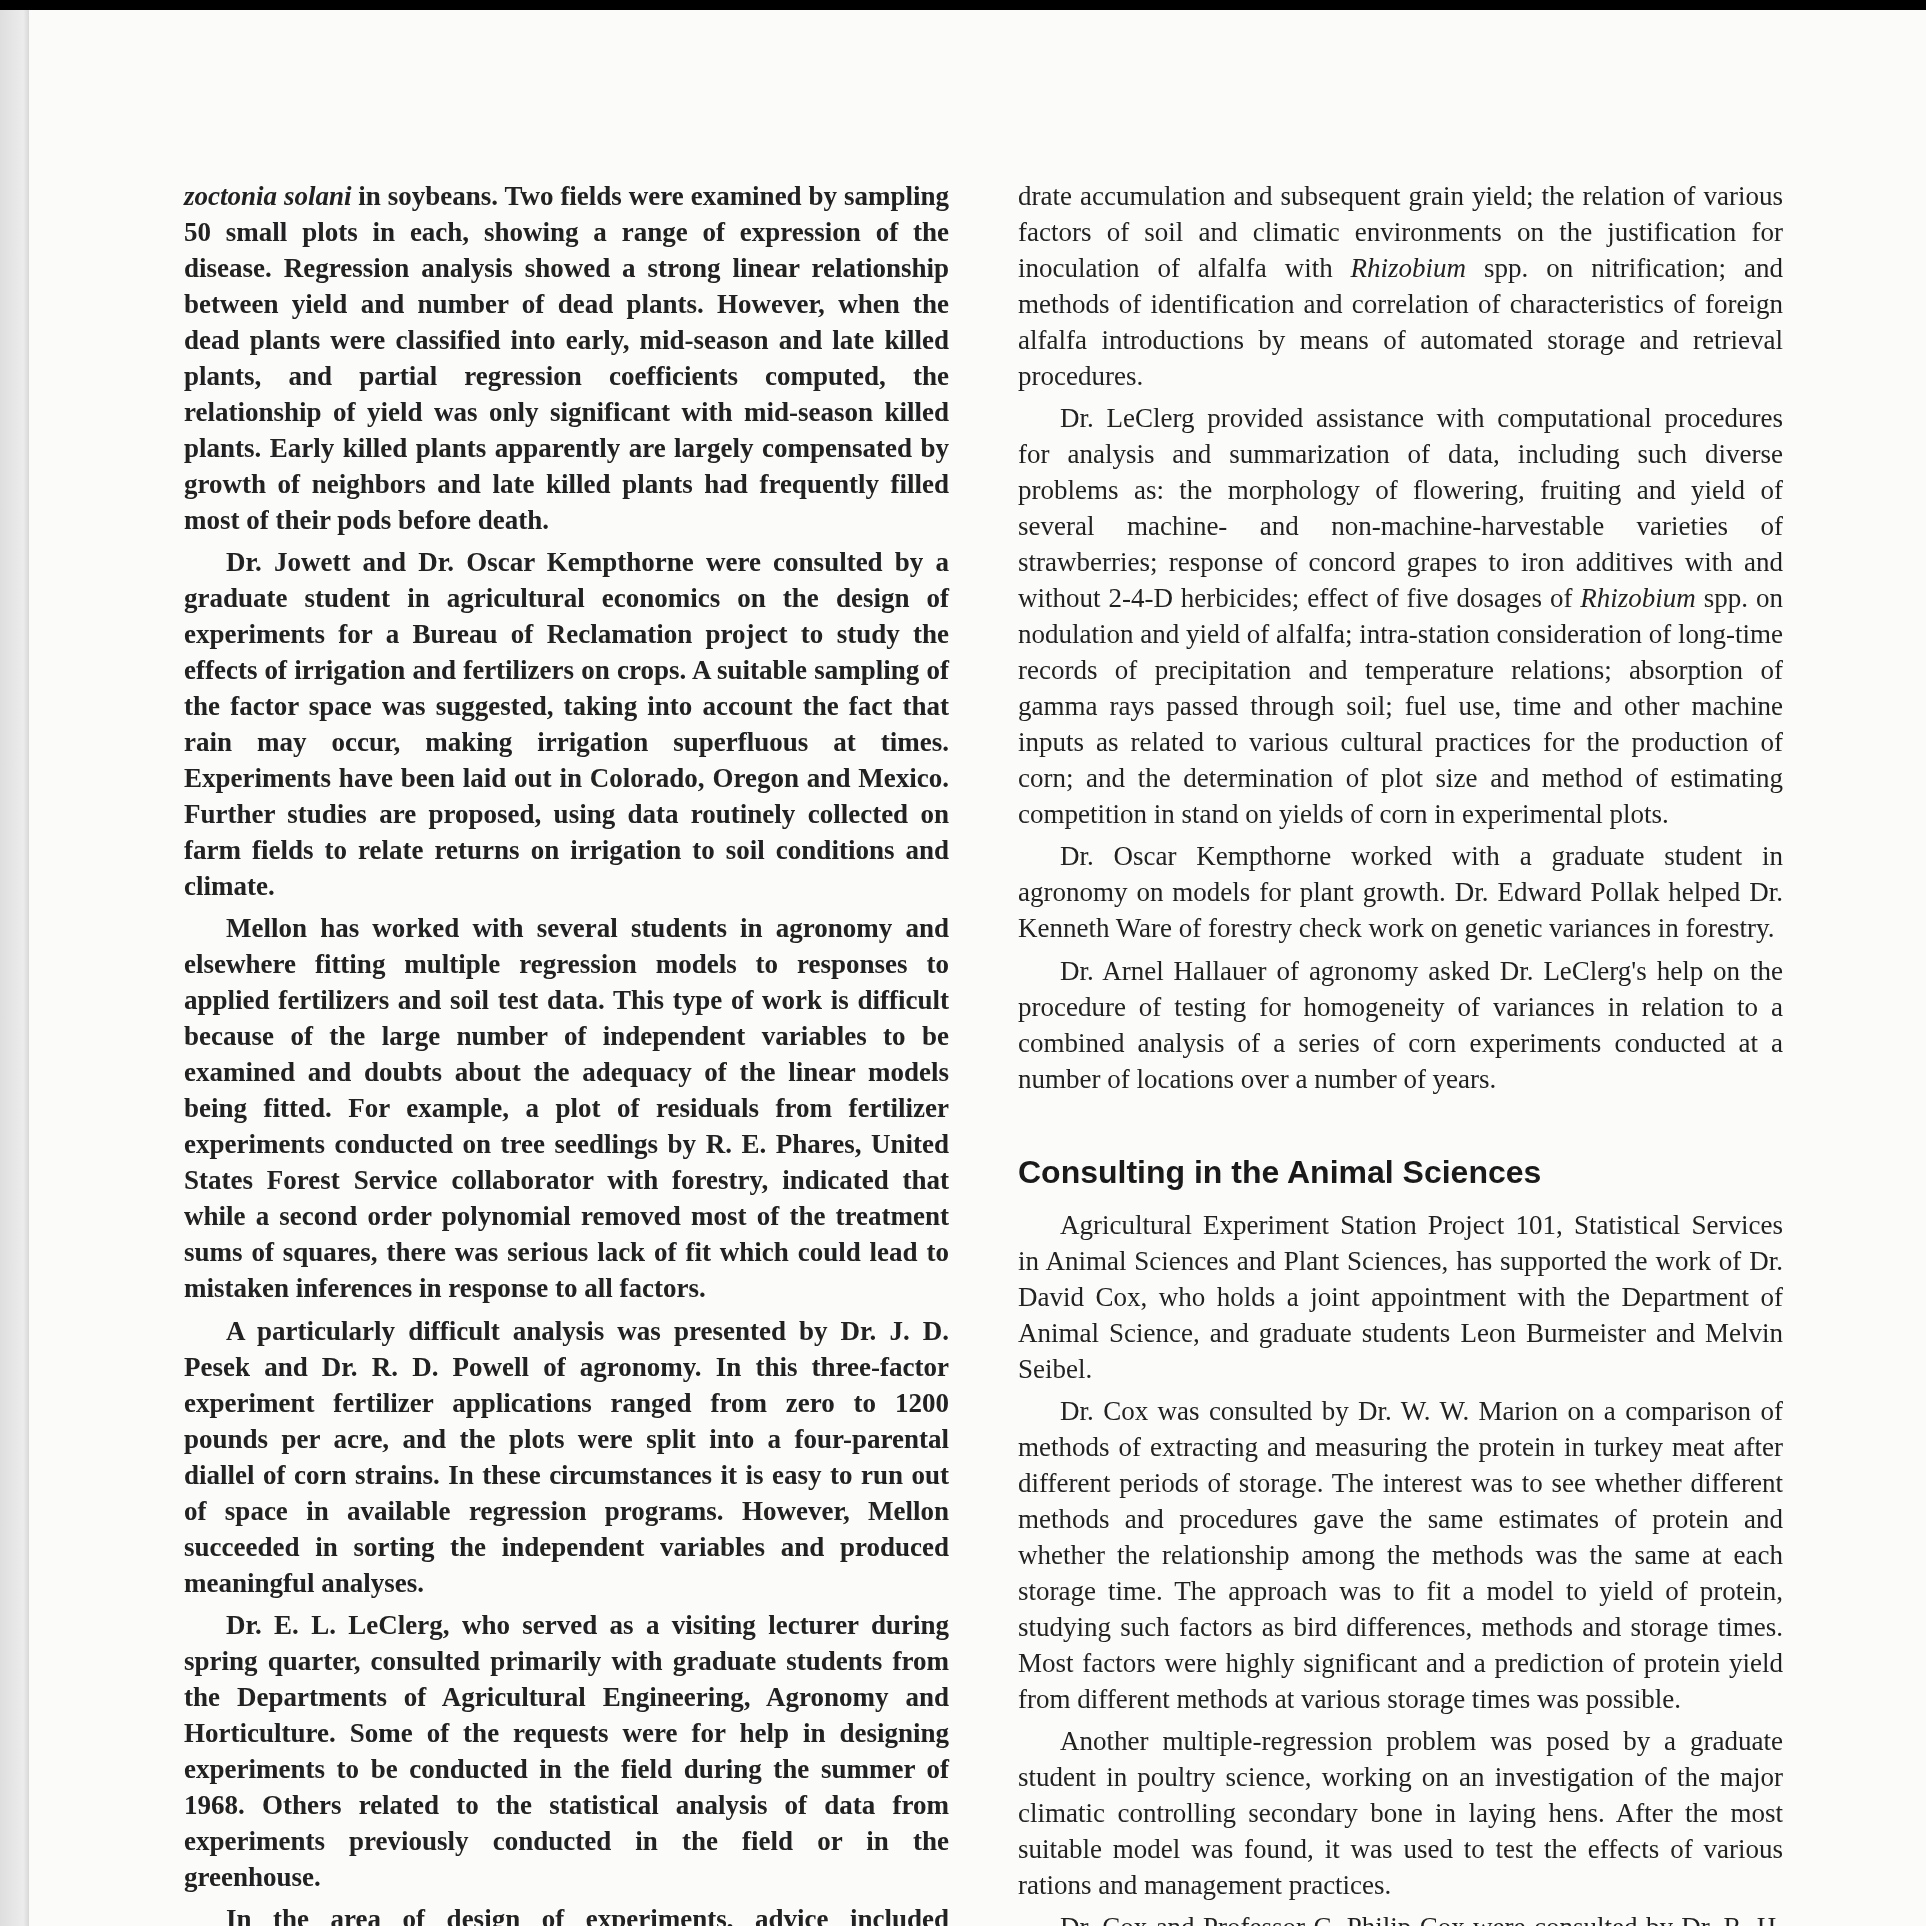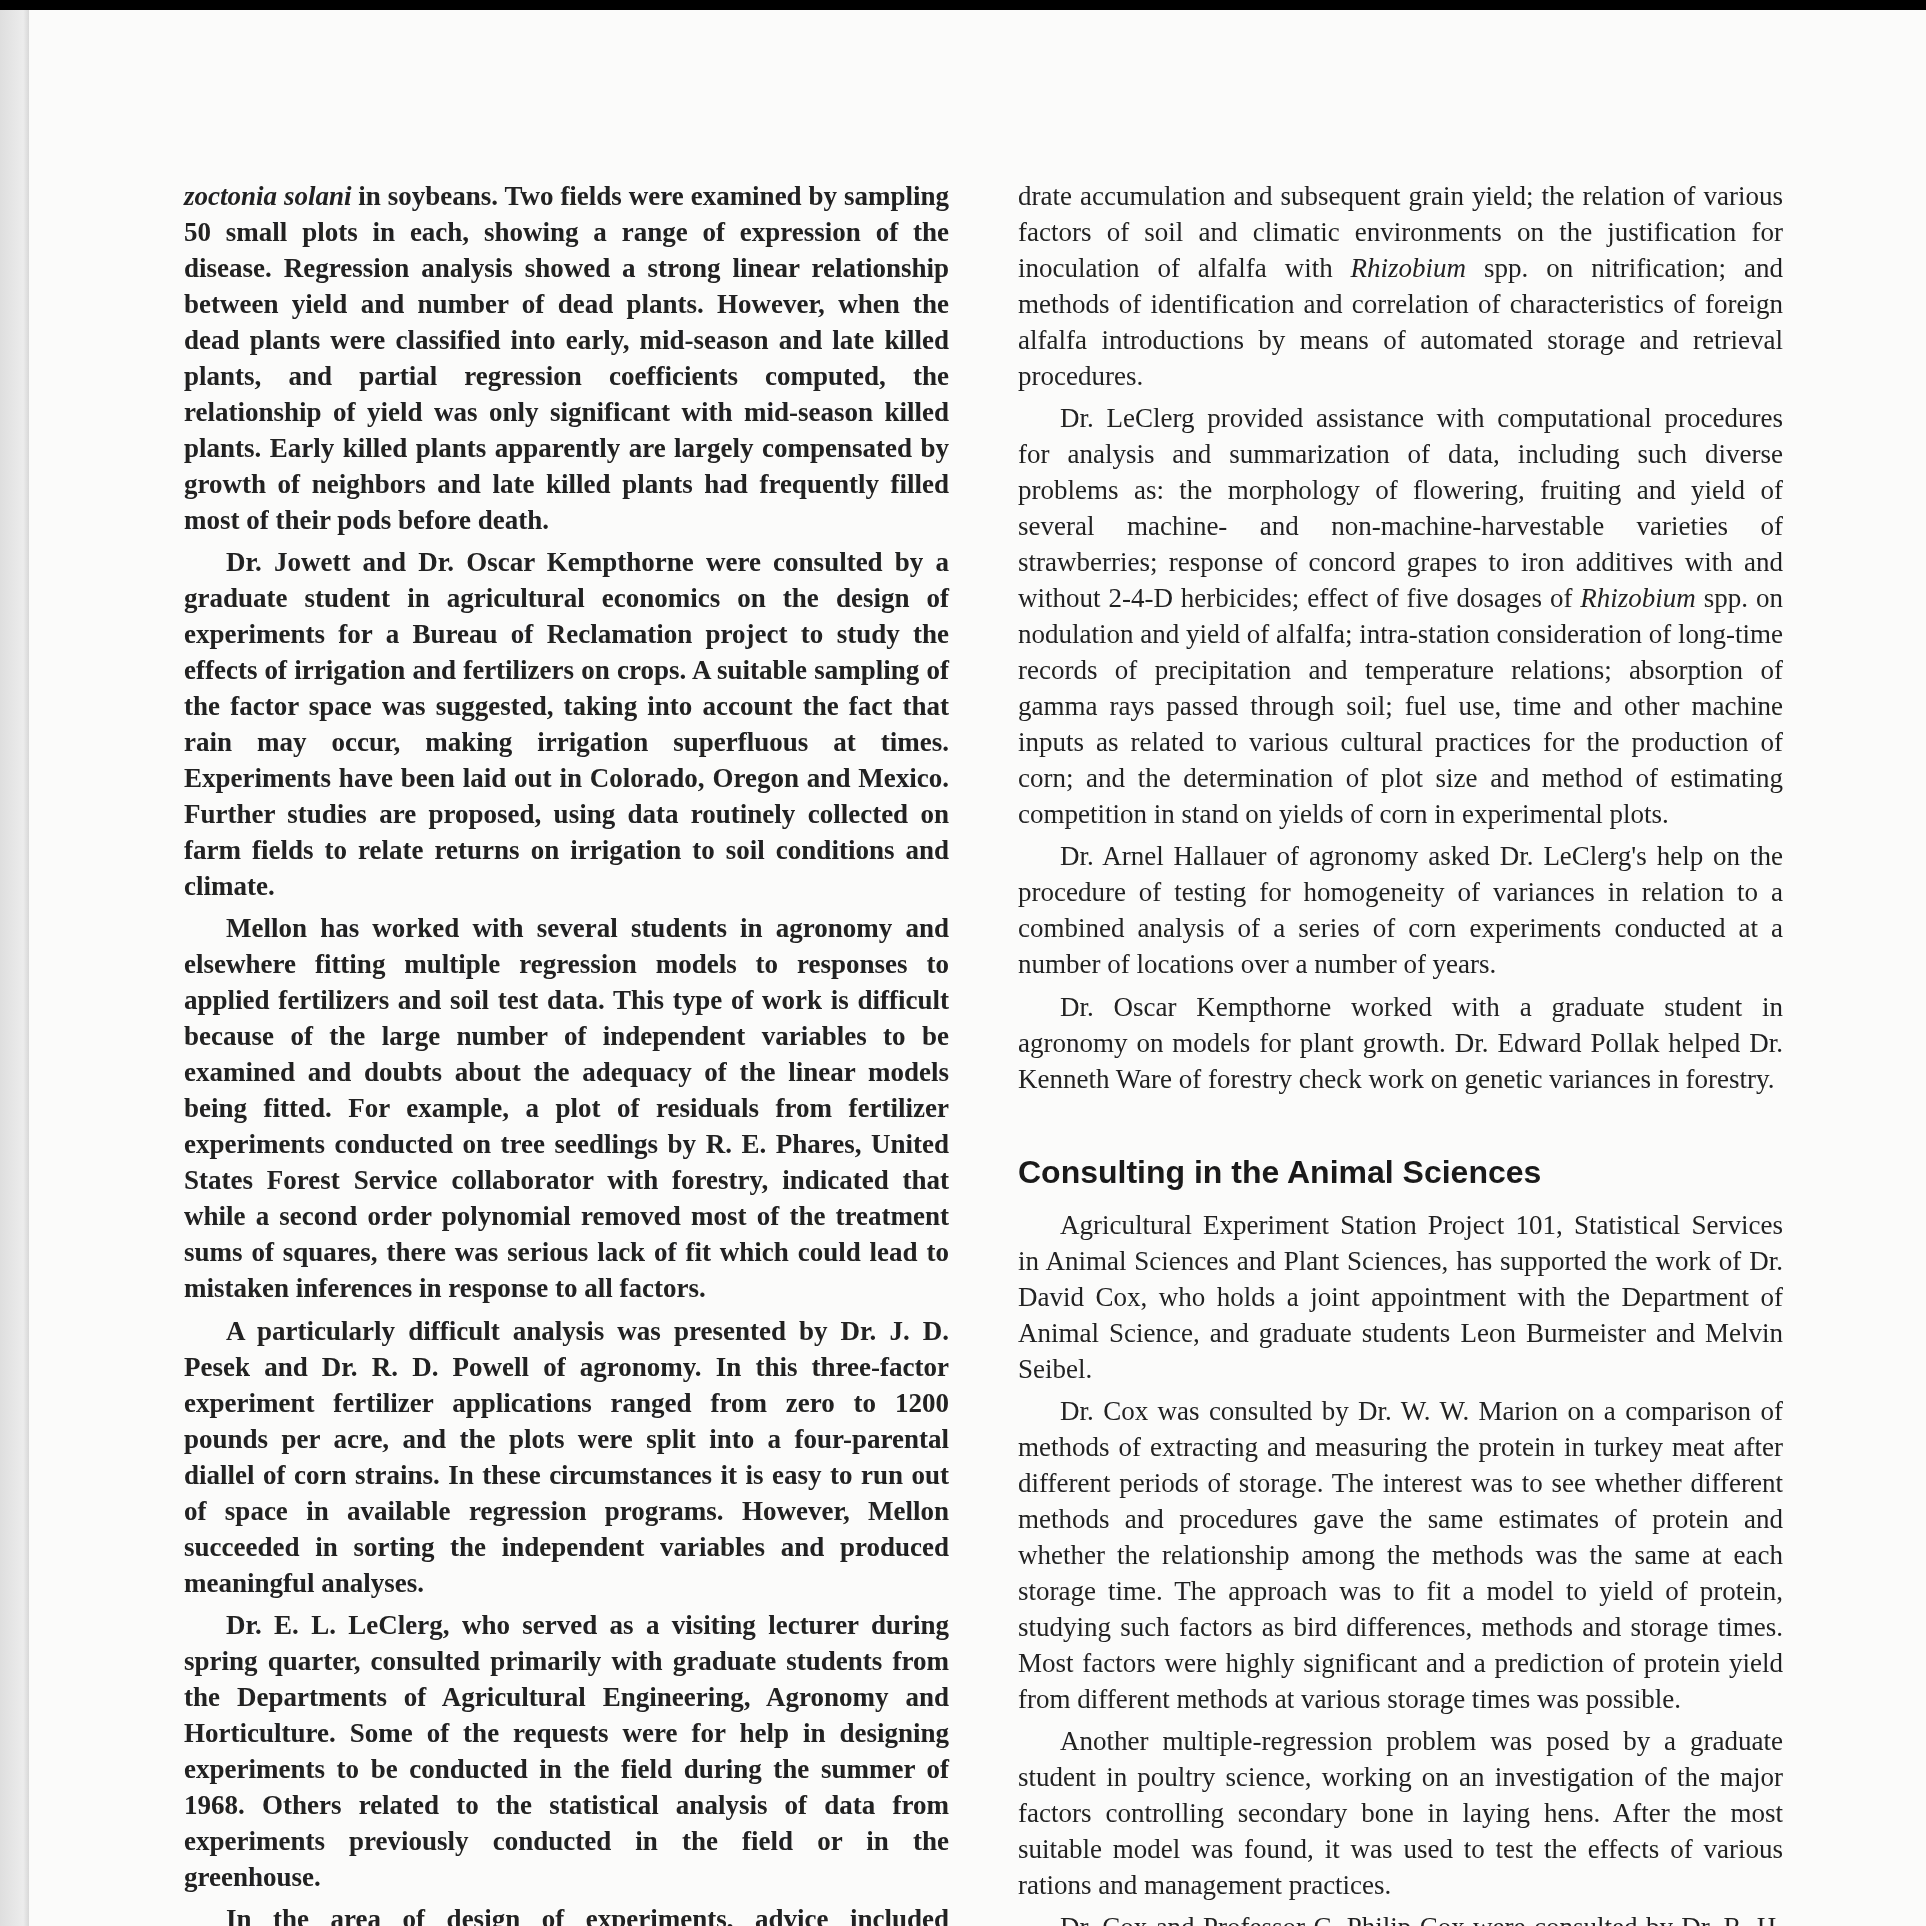--- a/index.html
+++ b/index.html
@@ -39,23 +39,23 @@
   <p class="indent">Dr. Jowett and Dr. Oscar Kempthorne were consulted by a graduate student in agricultural economics on the design of experiments for a Bureau of Reclamation project to study the effects of irrigation and fertilizers on crops. A suitable sampling of the factor space was suggested, taking into account the fact that rain may occur, making irrigation superfluous at times. Experiments have been laid out in Colorado, Oregon and Mexico. Further studies are proposed, using data routinely collected on farm fields to relate returns on irrigation to soil conditions and climate.</p>
   <p class="indent">Mellon has worked with several students in agronomy and elsewhere fitting multiple regression models to responses to applied fertilizers and soil test data. This type of work is difficult because of the large number of independent variables to be examined and doubts about the adequacy of the linear models being fitted. For example, a plot of residuals from fertilizer experiments conducted on tree seedlings by R. E. Phares, United States Forest Service collaborator with forestry, indicated that while a second order polynomial removed most of the treatment sums of squares, there was serious lack of fit which could lead to mistaken inferences in response to all factors.</p>
   <p class="indent">A particularly difficult analysis was presented by Dr. J. D. Pesek and Dr. R. D. Powell of agronomy. In this three-factor experiment fertilizer applications ranged from zero to 1200 pounds per acre, and the plots were split into a four-parental diallel of corn strains. In these circumstances it is easy to run out of space in available regression programs. However, Mellon succeeded in sorting the independent variables and produced meaningful analyses.</p>
   <p class="indent">Dr. E. L. LeClerg, who served as a visiting lecturer during spring quarter, consulted primarily with graduate students from the Departments of Agricultural Engineering, Agronomy and Horticulture. Some of the requests were for help in designing experiments to be conducted in the field during the summer of 1968. Others related to the statistical analysis of data from experiments previously conducted in the field or in the greenhouse.</p>
   <p class="indent">In the area of design of experiments, advice included experimental plans for the use of infrared photography from airplanes in relation to detection of moisture stress in soybeans; the effect of different types of shading sorghum plants in the field upon carbohy-</p>
 </div>
 
 <div class="column col-right">
   <p class="cont"><span>drate accumulation and subsequent grain yield; the relation of various factors of soil and climatic environments on the justification for inoculation of alfalfa with </span><i>Rhizobium</i><span> spp. on nitrification; and methods of identification and correlation of characteristics of foreign alfalfa introductions by means of automated storage and retrieval procedures.</span></p>
   <p class="indent"><span>Dr. LeClerg provided assistance with computational procedures for analysis and summarization of data, including such diverse problems as: the morphology of flowering, fruiting and yield of several machine- and non-machine-harvestable varieties of strawberries; response of concord grapes to iron additives with and without 2-4-D herbicides; effect of five dosages of </span><i>Rhizobium</i><span> spp. on nodulation and yield of alfalfa; intra-station consideration of long-time records of precipitation and temperature relations; absorption of gamma rays passed through soil; fuel use, time and other machine inputs as related to various cultural practices for the production of corn; and the determination of plot size and method of estimating competition in stand on yields of corn in experimental plots.</span></p>
+  <p class="indent">Dr. Oscar Kempthorne worked with a graduate student in agronomy on models for plant growth. Dr. Edward Pollak helped Dr. Kenneth Ware of forestry check work on genetic variances in forestry.</p>
   <p class="indent">Dr. Arnel Hallauer of agronomy asked Dr. LeClerg's help on the procedure of testing for homogeneity of variances in relation to a combined analysis of a series of corn experiments conducted at a number of locations over a number of years.</p>
-  <p class="indent">Dr. Oscar Kempthorne worked with a graduate student in agronomy on models for plant growth. Dr. Edward Pollak helped Dr. Kenneth Ware of forestry check work on genetic variances in forestry.</p>
 
   <h2 class="section-heading">Consulting in the Animal Sciences</h2>
 
   <p class="indent">Agricultural Experiment Station Project 101, Statistical Services in Animal Sciences and Plant Sciences, has supported the work of Dr. David Cox, who holds a joint appointment with the Department of Animal Science, and graduate students Leon Burmeister and Melvin Seibel.</p>
   <p class="indent">Dr. Cox was consulted by Dr. W. W. Marion on a comparison of methods of extracting and measuring the protein in turkey meat after different periods of storage. The interest was to see whether different methods and procedures gave the same estimates of protein and whether the relationship among the methods was the same at each storage time. The approach was to fit a model to yield of protein, studying such factors as bird differences, methods and storage times. Most factors were highly significant and a prediction of protein yield from different methods at various storage times was possible.</p>
-  <p class="indent">Another multiple-regression problem was posed by a graduate student in poultry science, working on an investigation of the major factors controlling secondary bone in laying hens. After the most suitable model was found, it was used to test the effects of various rations and management practices.</p>
+  <p class="indent">Another multiple-regression problem was posed by a graduate student in poultry science, working on an investigation of the major climatic controlling secondary bone in laying hens. After the most suitable model was found, it was used to test the effects of various rations and management practices.</p>
   <p class="indent">Dr. Cox and Professor C. Philip Cox were consulted by Dr. R. H. Ingraham, Department of Veteri-</p>
 </div>
 
 
 </body></html>

